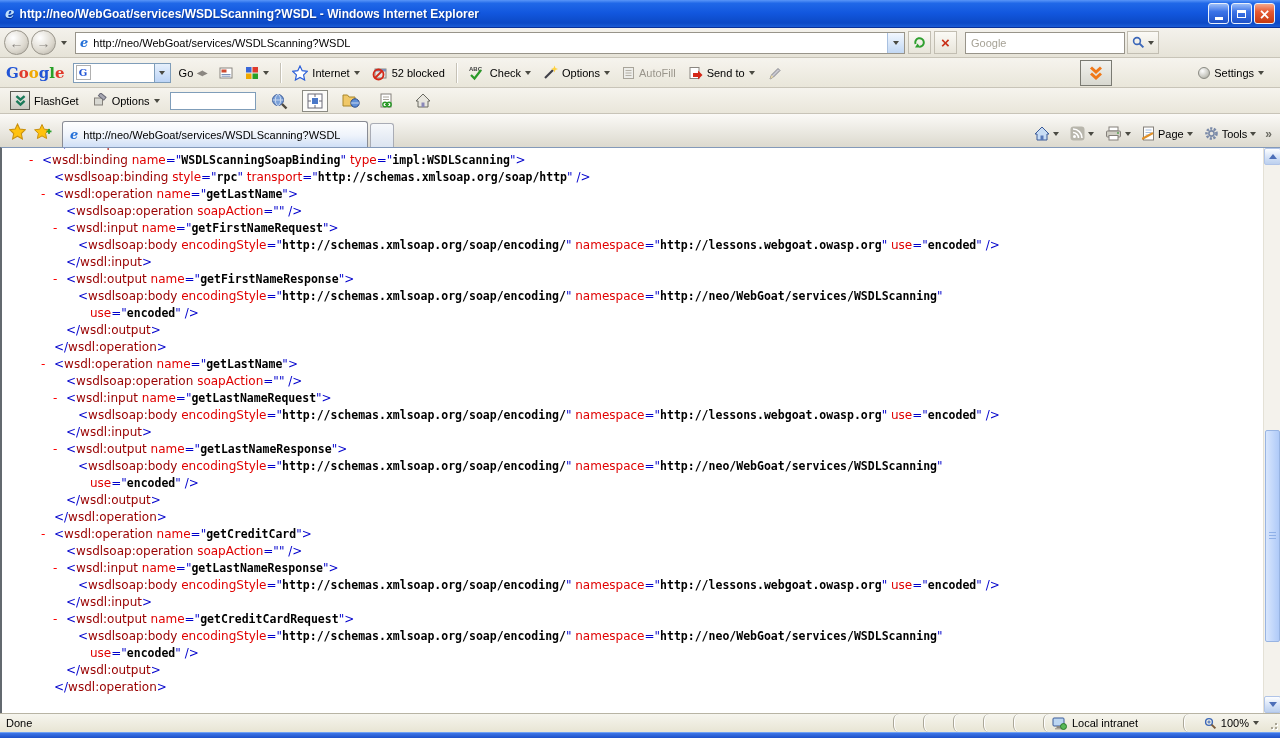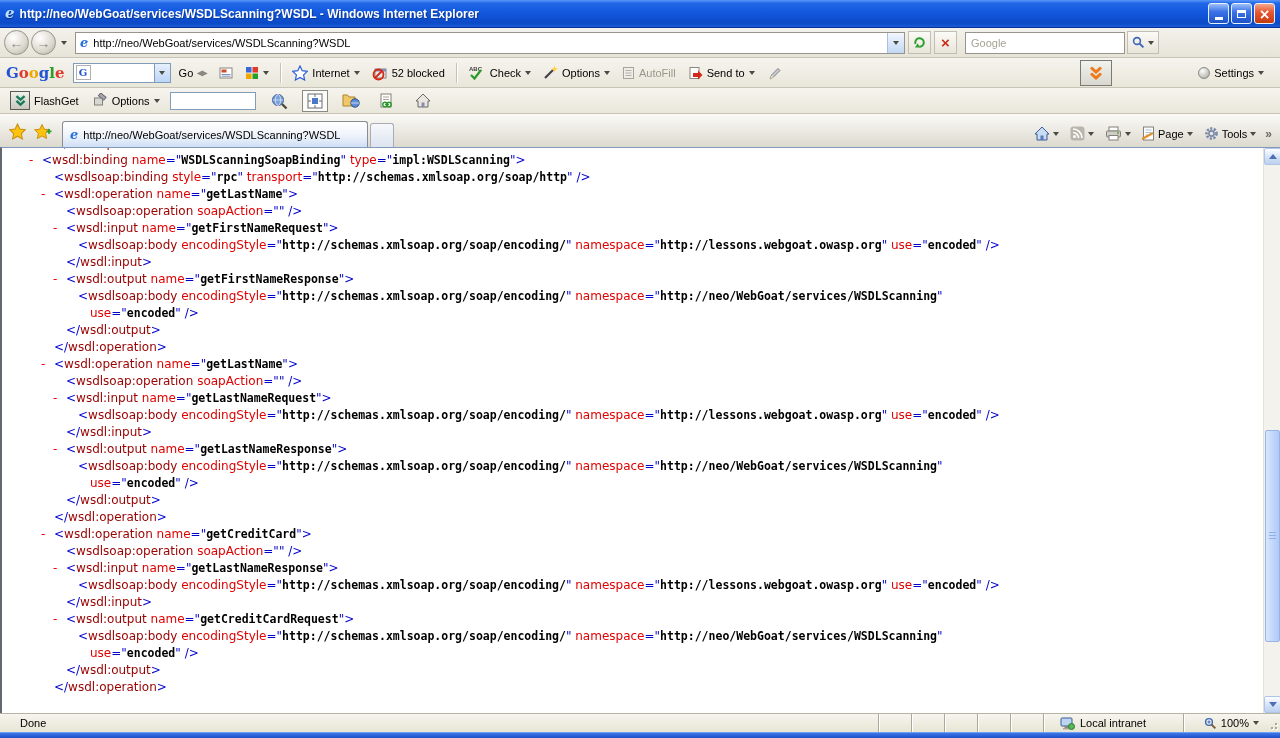--- a/index.html
+++ b/index.html
@@ -109,22 +109,22 @@
   .tri-up { width:0; height:0; border-left:4px solid transparent; border-right:4px solid transparent; border-bottom:5px solid #4D6FB8; }
   .tri-dn { width:0; height:0; border-left:4px solid transparent; border-right:4px solid transparent; border-top:5px solid #4D6FB8; }
   .sc-thumb { position:absolute; left:1px; width:15px; top:282px; height:212px; border:1px solid #98B4E2; border-radius:2px;
     background:linear-gradient(90deg,#D8E6FD,#AFCAF8); }
   .sc-grip { position:absolute; left:3px; right:3px; top:50%; margin-top:-4px; height:8px;
     background:repeating-linear-gradient(180deg,#8FB0E8 0 1px,transparent 1px 3px); }
 
   
   .statusbar { height:19px; flex:none; display:flex; align-items:center;
     background:linear-gradient(#F6F5EE,#E8E5D4); border-top:1px solid #B8B4A4; font-size:11px; }
-  .st-main { flex:1; padding-left:20px; }
-  .st-cell { height:100%; display:flex; align-items:center; border-left:1px solid #ACA899; box-shadow:inset 1px 0 0 #FFF; padding:0 16px; }
+  .st-main { flex:1; padding-left:6px; }
+  .st-cell { height:100%; display:flex; align-items:center; border-left:1px solid #ACA899; box-shadow:inset 1px 0 0 #FFF; padding:0 8px;border-radius:6px; }
   .st-empty { width:30px; flex:none; }
   .st-zone { width:140px; gap:5px; }
   .st-zoom { width:82px; gap:4px; justify-content:flex-end; padding-right:6px; }
   .grip { width:15px; height:100%; position:relative; }
   .grip i { position:absolute; width:2px; height:2px; background:#A8A494; box-shadow:1px 1px 0 #FFF; }
   .g1{ right:3px; bottom:3px; } .g2{ right:7px; bottom:3px; } .g3{ right:3px; bottom:7px; }
 
   .bottomstrip { height:6px; flex:none; background:linear-gradient(#3E77E8,#1D50C8); border-top:1px solid #6FA0F4; }
 
   svg { display:block; }

